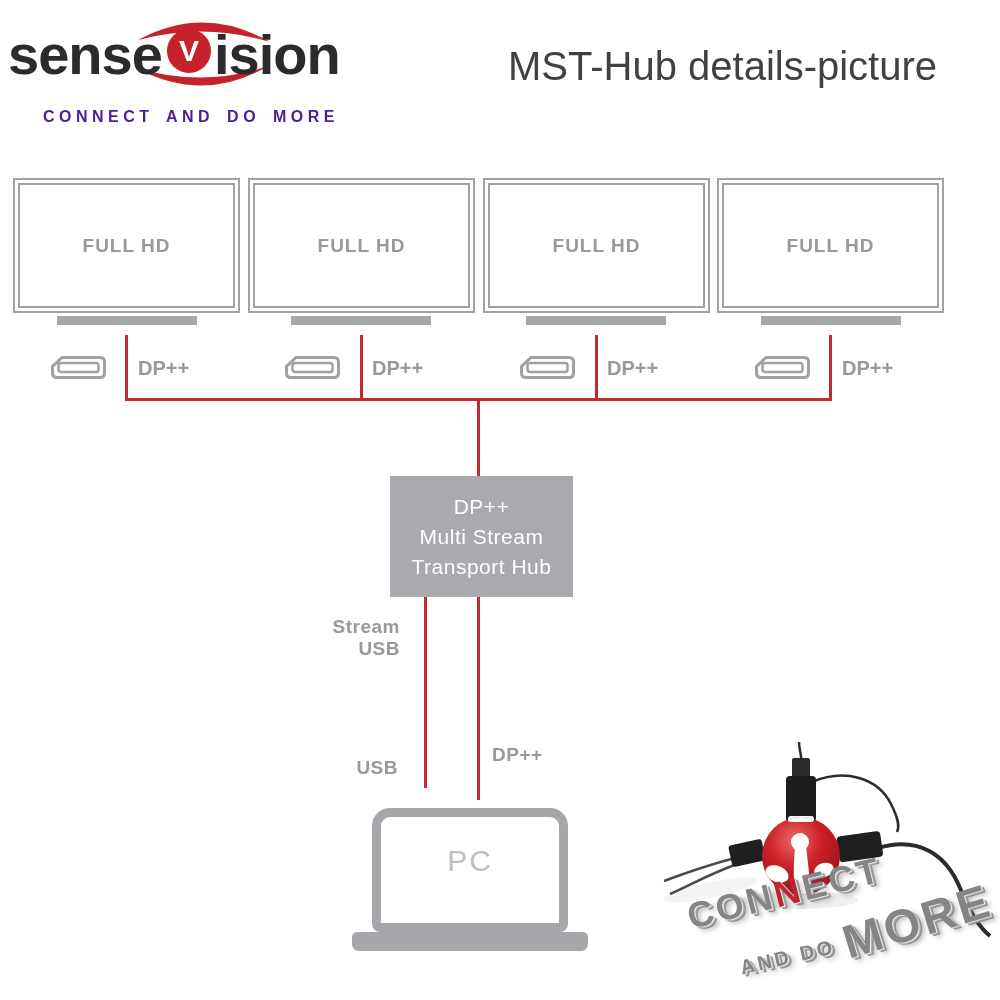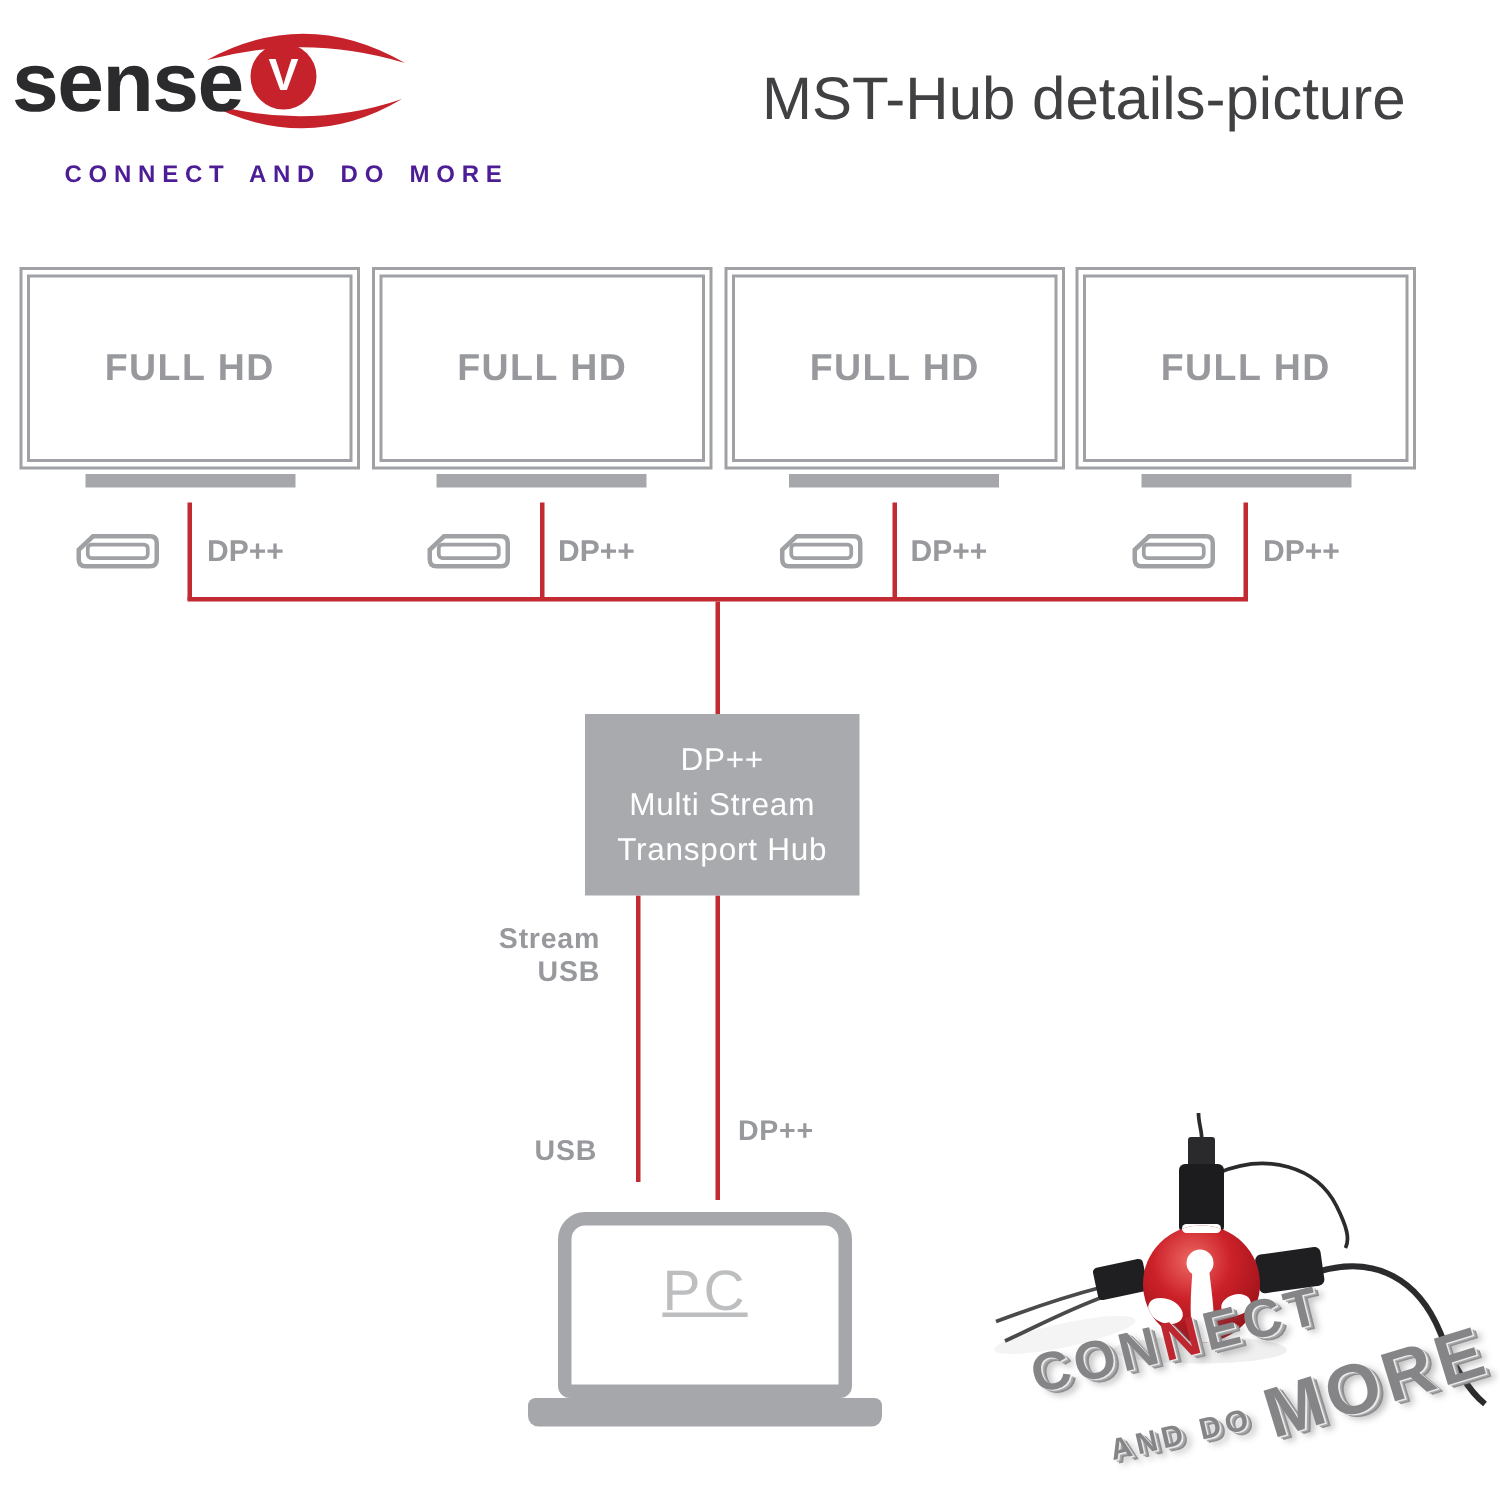--- a/index.html
+++ b/index.html
@@ -43,21 +43,21 @@
   
   .monitor{
     position:absolute;top:178px;width:227px;height:135px;box-sizing:border-box;
     border:2px solid var(--gray-frame);background:#fff;
   }
   .monitor-inner{
     position:absolute;inset:3px;border:2px solid var(--gray-frame);
     display:flex;align-items:center;justify-content:center;
   }
   .monitor-label{
-    color:var(--gray-text);font-weight:bold;font-size:25px;letter-spacing:1px;
+    color:var(--gray-text);font-weight:bold;font-size:19px;letter-spacing:1px;
   }
   .stand{position:absolute;top:316px;width:140px;height:9px;background:var(--gray-fill);}
 
   
   .dp-icon{position:absolute;top:355px;width:57px;height:25px;}
   .dp-icon path,.dp-icon rect{stroke:var(--gray-frame);fill:none;}
   .port-label{
     position:absolute;top:357px;color:var(--gray-text);font-weight:bold;font-size:20px;
   }
 
@@ -75,21 +75,21 @@
   .cable-label{
     position:absolute;color:var(--gray-text);font-weight:bold;font-size:19px;letter-spacing:0.5px;
   }
 
   
   .laptop-screen{
     position:absolute;left:372px;top:808px;width:196px;height:124px;box-sizing:border-box;
     border:9px solid var(--gray-fill);border-radius:18px 18px 8px 8px;background:#fff;
     display:flex;align-items:center;justify-content:center;
   }
-  .pc-label{color:var(--pc-gray);font-size:38px;letter-spacing:2px;font-weight:300;margin-top:-18px;text-decoration:underline;}
+  .pc-label{color:var(--pc-gray);font-size:30px;letter-spacing:2px;font-weight:300;margin-top:-18px;}
   .laptop-base{
     position:absolute;left:352px;top:932px;width:236px;height:19px;background:var(--gray-fill);
     border-radius:5px 5px 7px 7px;
   }
 
   
   .promo-word{
     position:absolute;font-weight:bold;color:var(--promo-metal);
     text-shadow:1px 1px 0 #e9e9ea, 2px 2px 0 #a8a8aa, 3px 3px 0 #8d8d8f, 5px 5px 5px rgba(90,90,92,0.40);
     letter-spacing:3px;white-space:nowrap;
@@ -106,20 +106,21 @@
 
   <div class="abs" style="left:8px;top:10px;width:350px;height:110px;">
     <svg class="abs" style="left:92px;top:-2px;" width="200" height="96" viewBox="0 0 200 96">
       <path d="M38,32 Q104,-4 170,34 Q104,14 38,32 Z" fill="var(--logo-red,#c5222c)"></path>
       <path d="M36,60 Q104,96 168,58 Q104,80 36,60 Z" fill="var(--logo-red,#c5222c)"></path>
     </svg>
     <span class="abs logo-word" style="left:0px;top:12px;">sense</span>
     <div class="logo-circle">
       <span class="logo-v">V</span>
     </div>
+    <span class="abs logo-word" style="left:206px;top:12px;">ision</span>
     <span class="tagline">CONNECT AND DO MORE</span>
   </div>
 
   <div class="page-title">MST-Hub details-picture</div>
 
   <div class="monitor" style="left:13px;">
     <div class="monitor-inner">
         <span class="monitor-label">FULL HD</span>
       </div>
   </div>

